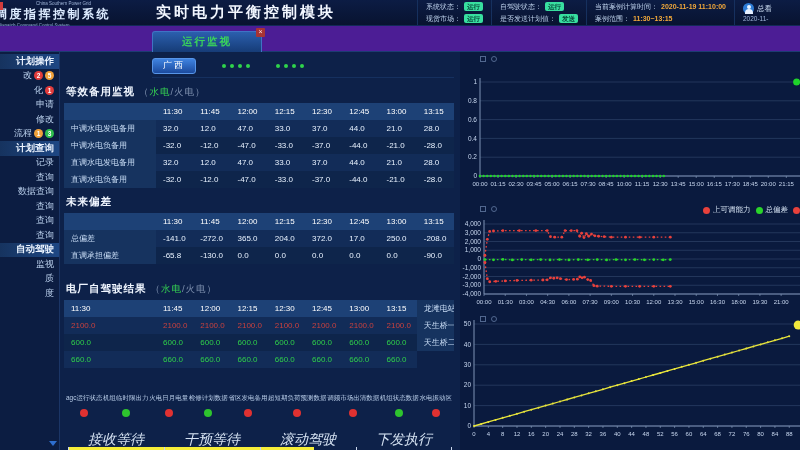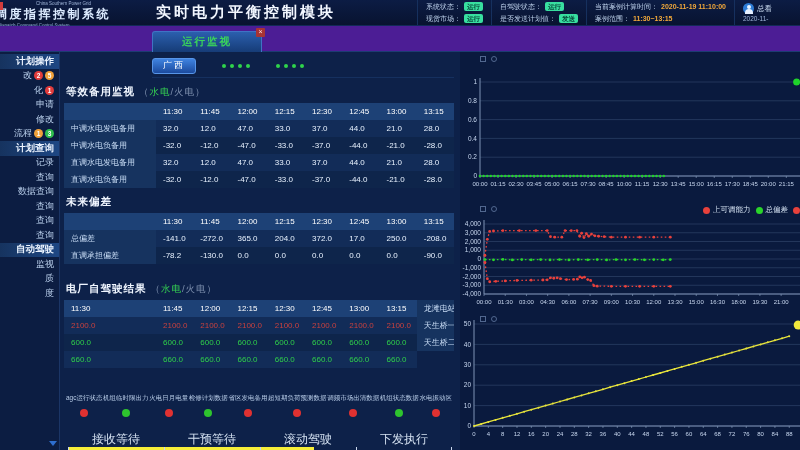--- a/index.html
+++ b/index.html
@@ -64,21 +64,21 @@
 
   
   #status-dots{display:flex;justify-content:space-between;margin:26px 2px 0 2px;}
   .si{display:flex;flex-direction:column;align-items:center;gap:6px;}
   .si-label{font-size:6.5px;color:#b9cde8;white-space:nowrap;}
   .si-dot{width:8px;height:8px;border-radius:50%;}
 
   
   #progress{margin:14px 4px 0 4px;width:384px;position:relative;}
   #stage-labels{position:relative;height:12px;}
-  .stage{position:absolute;transform:translateX(-50%);font-size:12px;color:#d5e2f2;white-space:nowrap;}
+  .stage{position:absolute;transform:translateX(-50%);font-size:14px;color:#d5e2f2;white-space:nowrap;font-style:italic;}
   #progress-bar{position:relative;height:8px;margin-top:4px;}
   #progress-fill{position:absolute;left:0;top:0;height:8px;background:#f6ee39;}
   .ptick{position:absolute;top:0;width:1px;height:8px;background:#c9d6ec;}
 
   
   #charts{width:340px;background:#0a1a3e;position:relative;}
   .chart-panel{position:relative;}
   .chart-tools{position:absolute;left:20px;top:4px;display:flex;gap:5px;z-index:2;}
   .icon-rect{width:6px;height:6px;border:1px solid #51678f;display:inline-block;}
   .icon-circle{width:6px;height:6px;border:1px solid #51678f;border-radius:50%;display:inline-block;}
@@ -295,21 +295,21 @@
         <div class="c lab">总偏差</div>
         <div class="c v0">-141.0</div>
         <div class="c v0">-272.0</div>
         <div class="c v0">365.0</div>
         <div class="c v0">204.0</div>
         <div class="c v0">372.0</div>
         <div class="c v0">17.0</div>
         <div class="c v0">250.0</div>
         <div class="c v0">-208.0</div>
         <div class="c lab">直调承担偏差</div>
-        <div class="c v1">-78.2</div>
+        <div class="c v1">-65.8</div>
         <div class="c v1">-130.0</div>
         <div class="c v1">0.0</div>
         <div class="c v1">0.0</div>
         <div class="c v1">0.0</div>
         <div class="c v1">0.0</div>
         <div class="c v1">0.0</div>
         <div class="c v1">-90.0</div>
       </div>
 
     <div class="sec-title" style="margin-top:18px;">

